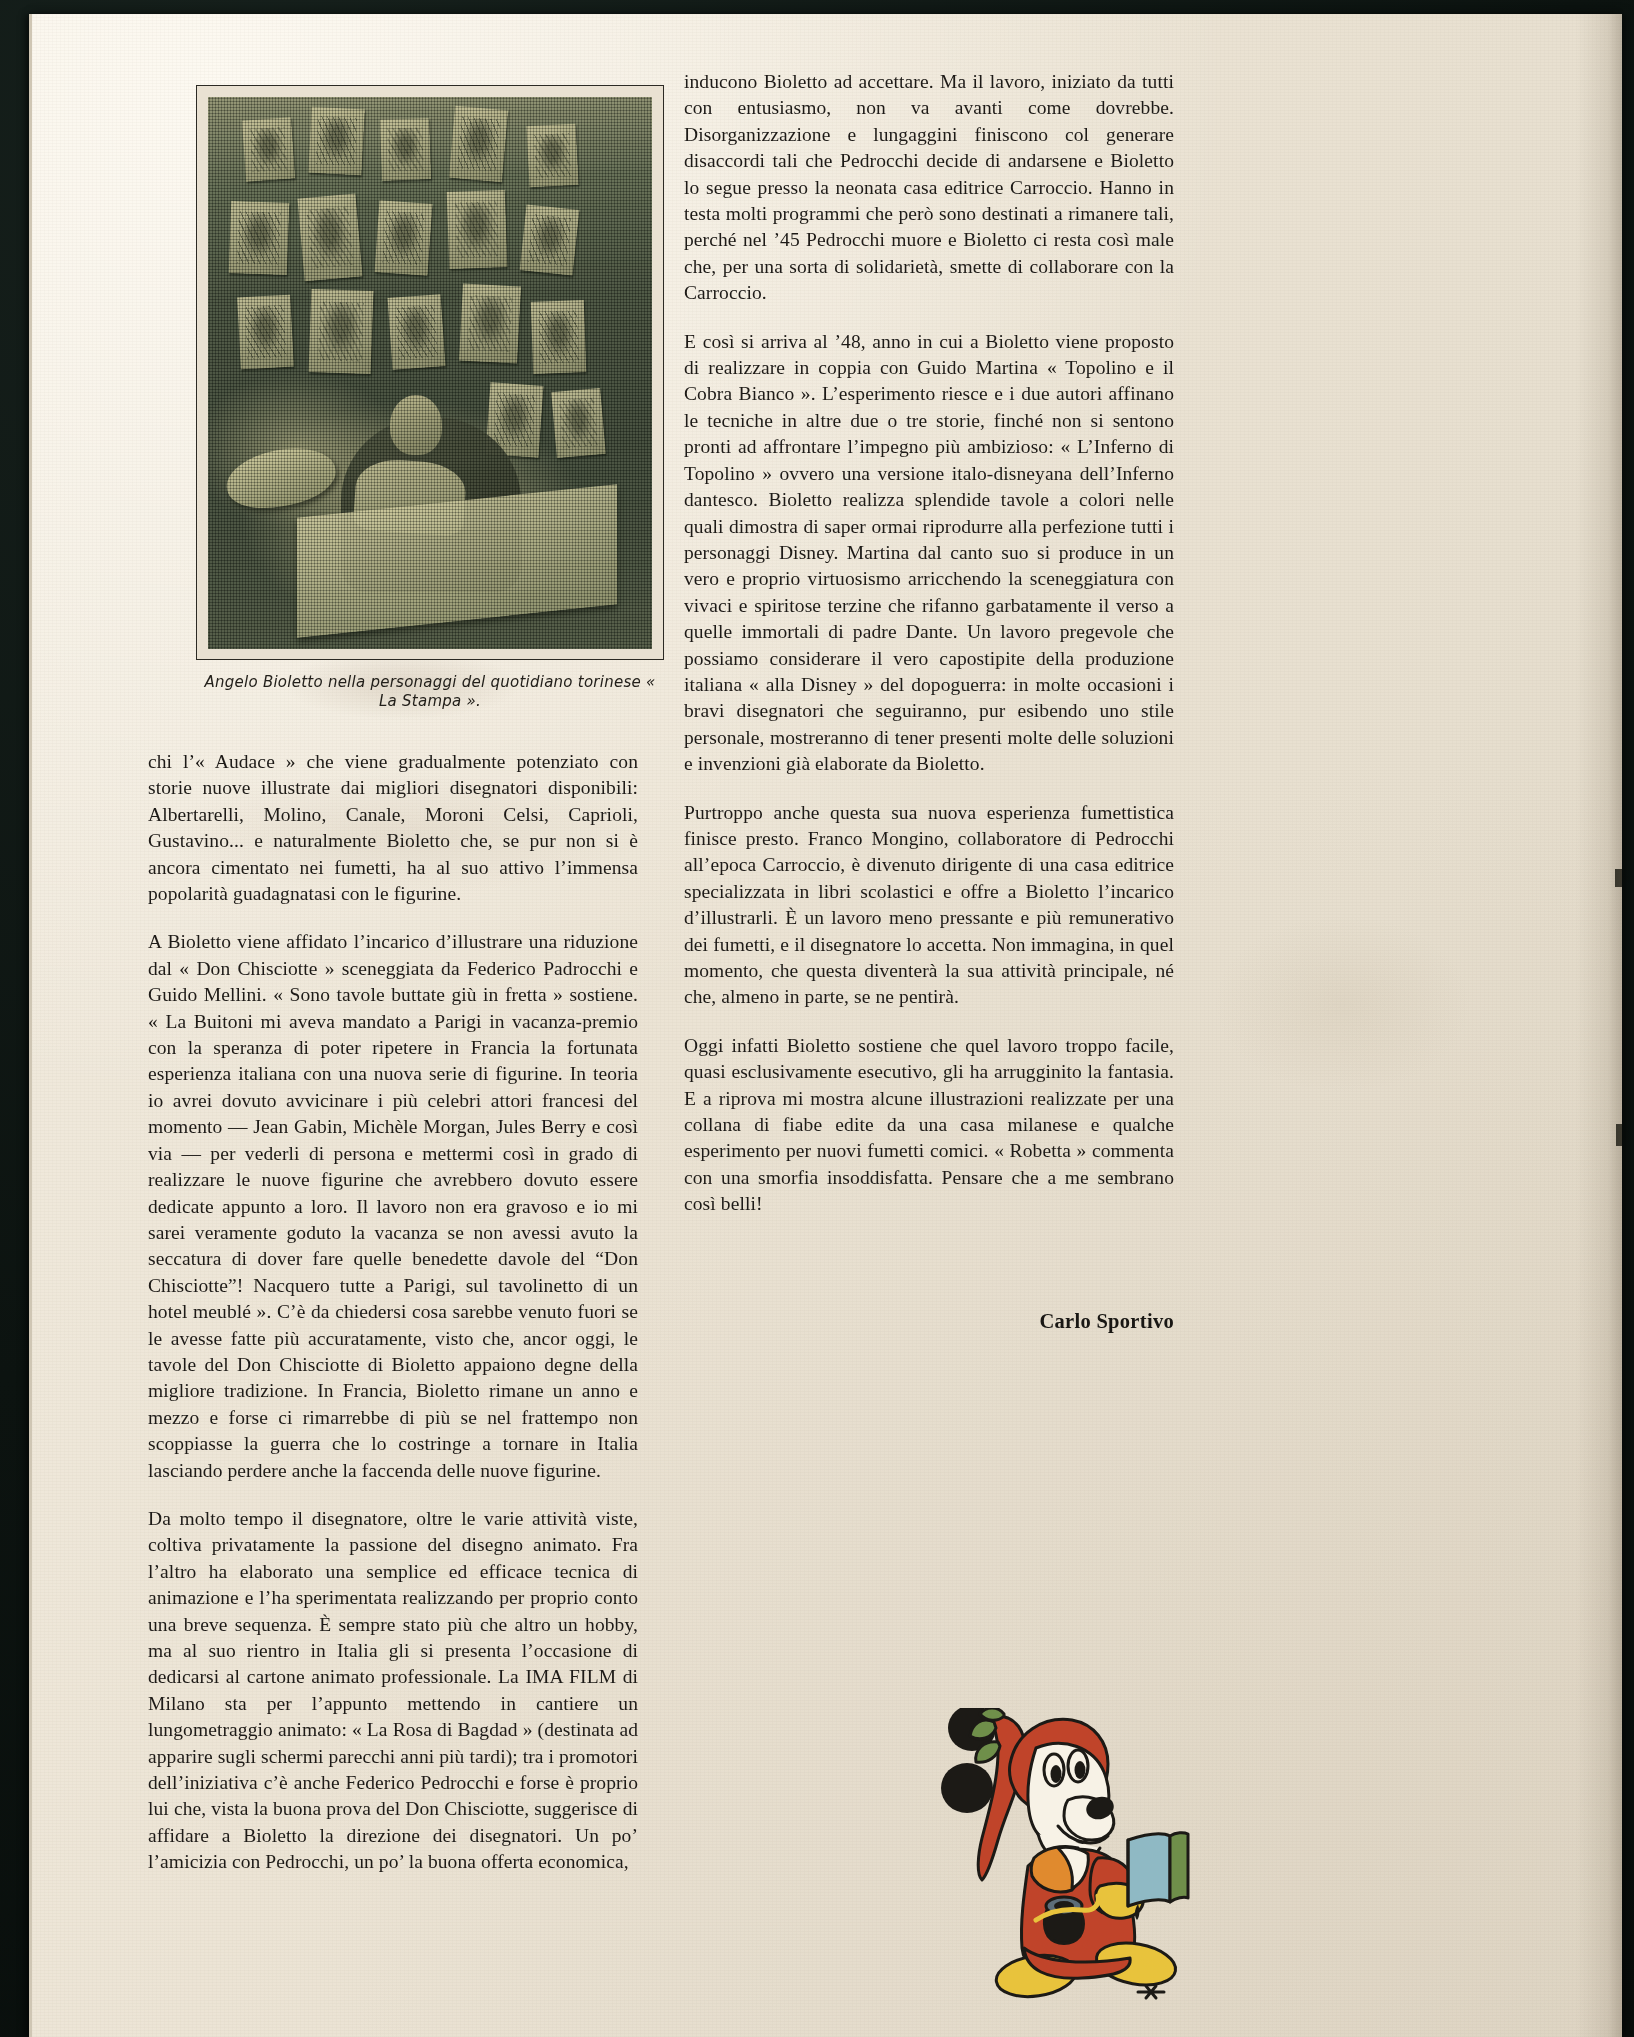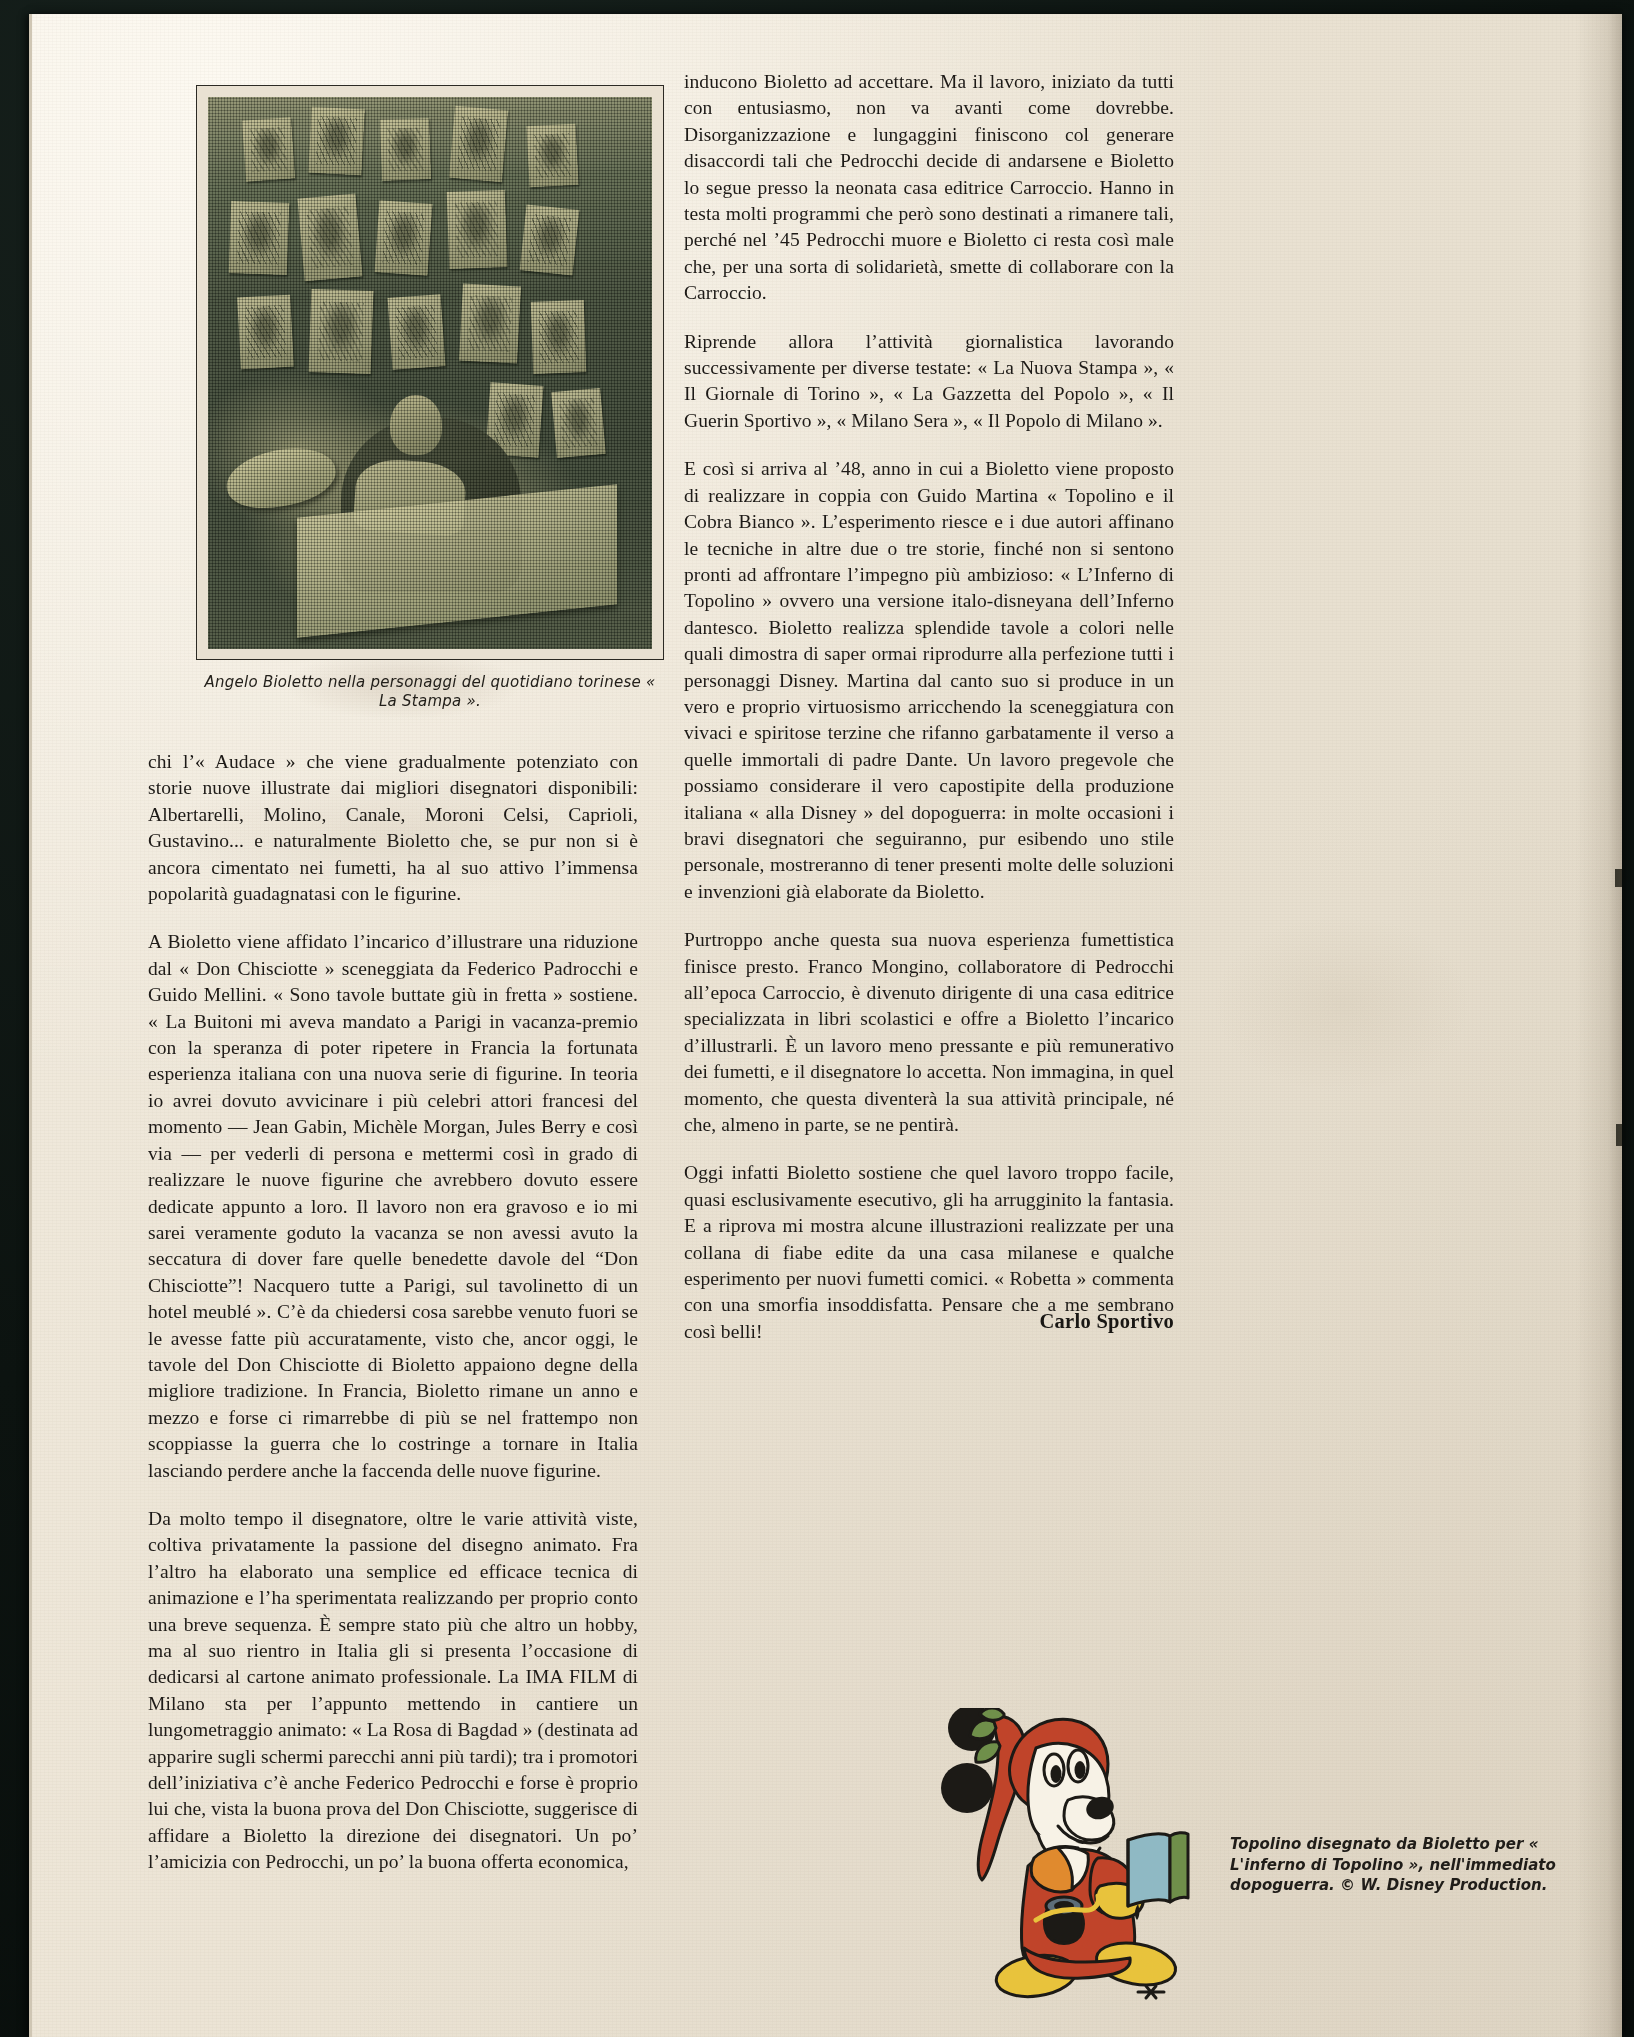--- a/index.html
+++ b/index.html
@@ -298,21 +298,20 @@
   </figure>
 
   <div class="col" id="col-left">
     <p>chi l’« Audace » che viene gradualmente potenziato con storie nuove illustrate dai migliori disegnatori disponibili: Albertarelli, Molino, Canale, Moroni Celsi, Caprioli, Gustavino... e naturalmente Bioletto che, se pur non si è ancora cimentato nei fumetti, ha al suo attivo l’immensa popolarità guadagnatasi con le figurine.</p>
     <p>A Bioletto viene affidato l’incarico d’illustrare una riduzione dal « Don Chisciotte » sceneggiata da Federico Padrocchi e Guido Mellini. « Sono tavole buttate giù in fretta » sostiene. « La Buitoni mi aveva mandato a Parigi in vacanza-premio con la speranza di poter ripetere in Francia la fortunata esperienza italiana con una nuova serie di figurine. In teoria io avrei dovuto avvicinare i più celebri attori francesi del momento — Jean Gabin, Michèle Morgan, Jules Berry e così via — per vederli di persona e mettermi così in grado di realizzare le nuove figurine che avrebbero dovuto essere dedicate appunto a loro. Il lavoro non era gravoso e io mi sarei veramente goduto la vacanza se non avessi avuto la seccatura di dover fare quelle benedette davole del “Don Chisciotte”! Nacquero tutte a Parigi, sul tavolinetto di un hotel meublé ». C’è da chiedersi cosa sarebbe venuto fuori se le avesse fatte più accuratamente, visto che, ancor oggi, le tavole del Don Chisciotte di Bioletto appaiono degne della migliore tradizione. In Francia, Bioletto rimane un anno e mezzo e forse ci rimarrebbe di più se nel frattempo non scoppiasse la guerra che lo costringe a tornare in Italia lasciando perdere anche la faccenda delle nuove figurine.</p>
     <p>Da molto tempo il disegnatore, oltre le varie attività viste, coltiva privatamente la passione del disegno animato. Fra l’altro ha elaborato una semplice ed efficace tecnica di animazione e l’ha sperimentata realizzando per proprio conto una breve sequenza. È sempre stato più che altro un hobby, ma al suo rientro in Italia gli si presenta l’occasione di dedicarsi al cartone animato professionale. La IMA FILM di Milano sta per l’appunto mettendo in cantiere un lungometraggio animato: « La Rosa di Bagdad » (destinata ad apparire sugli schermi parecchi anni più tardi); tra i promotori dell’iniziativa c’è anche Federico Pedrocchi e forse è proprio lui che, vista la buona prova del Don Chisciotte, suggerisce di affidare a Bioletto la direzione dei disegnatori. Un po’ l’amicizia con Pedrocchi, un po’ la buona offerta economica,</p>
   </div>
 
   <div class="col" id="col-right">
     <p>inducono Bioletto ad accettare. Ma il lavoro, iniziato da tutti con entusiasmo, non va avanti come dovrebbe. Disorganizzazione e lungaggini finiscono col generare disaccordi tali che Pedrocchi decide di andarsene e Bioletto lo segue presso la neonata casa editrice Carroccio. Hanno in testa molti programmi che però sono destinati a rimanere tali, perché nel ’45 Pedrocchi muore e Bioletto ci resta così male che, per una sorta di solidarietà, smette di collaborare con la Carroccio.</p>
-    <p>Riprende allora l’attività giornalistica lavorando successivamente per diverse testate: « La Nuova Stampa », « Il Giornale di Torino », « La Gazzetta del Popolo », « Il Guerin Sportivo », « Milano Sera », « Il Popolo di Milano ».</p>
     <p>E così si arriva al ’48, anno in cui a Bioletto viene proposto di realizzare in coppia con Guido Martina « Topolino e il Cobra Bianco ». L’esperimento riesce e i due autori affinano le tecniche in altre due o tre storie, finché non si sentono pronti ad affrontare l’impegno più ambizioso: « L’Inferno di Topolino » ovvero una versione italo-disneyana dell’Inferno dantesco. Bioletto realizza splendide tavole a colori nelle quali dimostra di saper ormai riprodurre alla perfezione tutti i personaggi Disney. Martina dal canto suo si produce in un vero e proprio virtuosismo arricchendo la sceneggiatura con vivaci e spiritose terzine che rifanno garbatamente il verso a quelle immortali di padre Dante. Un lavoro pregevole che possiamo considerare il vero capostipite della produzione italiana « alla Disney » del dopoguerra: in molte occasioni i bravi disegnatori che seguiranno, pur esibendo uno stile personale, mostreranno di tener presenti molte delle soluzioni e invenzioni già elaborate da Bioletto.</p>
     <p>Purtroppo anche questa sua nuova esperienza fumettistica finisce presto. Franco Mongino, collaboratore di Pedrocchi all’epoca Carroccio, è divenuto dirigente di una casa editrice specializzata in libri scolastici e offre a Bioletto l’incarico d’illustrarli. È un lavoro meno pressante e più remunerativo dei fumetti, e il disegnatore lo accetta. Non immagina, in quel momento, che questa diventerà la sua attività principale, né che, almeno in parte, se ne pentirà.</p>
     <p>Oggi infatti Bioletto sostiene che quel lavoro troppo facile, quasi esclusivamente esecutivo, gli ha arrugginito la fantasia. E a riprova mi mostra alcune illustrazioni realizzate per una collana di fiabe edite da una casa milanese e qualche esperimento per nuovi fumetti comici. « Robetta » commenta con una smorfia insoddisfatta. Pensare che a me sembrano così belli!</p>
   </div>
 
   <div id="byline">Carlo Sportivo</div>
 
   <figure id="mickey-figure">
     <svg id="mickey-svg" viewBox="0 0 300 300" xmlns="http://www.w3.org/2000/svg">
       <g stroke="#1c1a16" stroke-width="3" stroke-linejoin="round" stroke-linecap="round">
@@ -379,18 +378,17 @@
         <path d="M92 240 C 110 254 152 258 198 250 C 200 262 186 268 150 270
                  C 116 272 94 262 92 240 Z" fill="#c0442a"></path>
 
         <path d="M206 284 L 232 284 M214 278 L 224 290 M224 278 L 214 290" fill="none" stroke="#1c1a16" stroke-width="3"></path>
 
         <path d="M206 196 C 208 202 208 208 205 212 C 202 208 202 202 206 196 Z" fill="#1c1a16" stroke="none"></path>
       </g>
     </svg>
   </figure>
 
-  <div id="mickey-caption">Topolino disegnato da Bioletto per « L'inferno di Topolino », nell'immediato dopoguerra. © W. Disney Production.</div>
 
   <div class="edge-nick" style="left:1583px; top:855px;  width:7px; height:18px;"></div>
   <div class="edge-nick" style="left:1584px; top:1110px; width:6px; height:22px;"></div>
 
 </div>
 
 </body></html>

